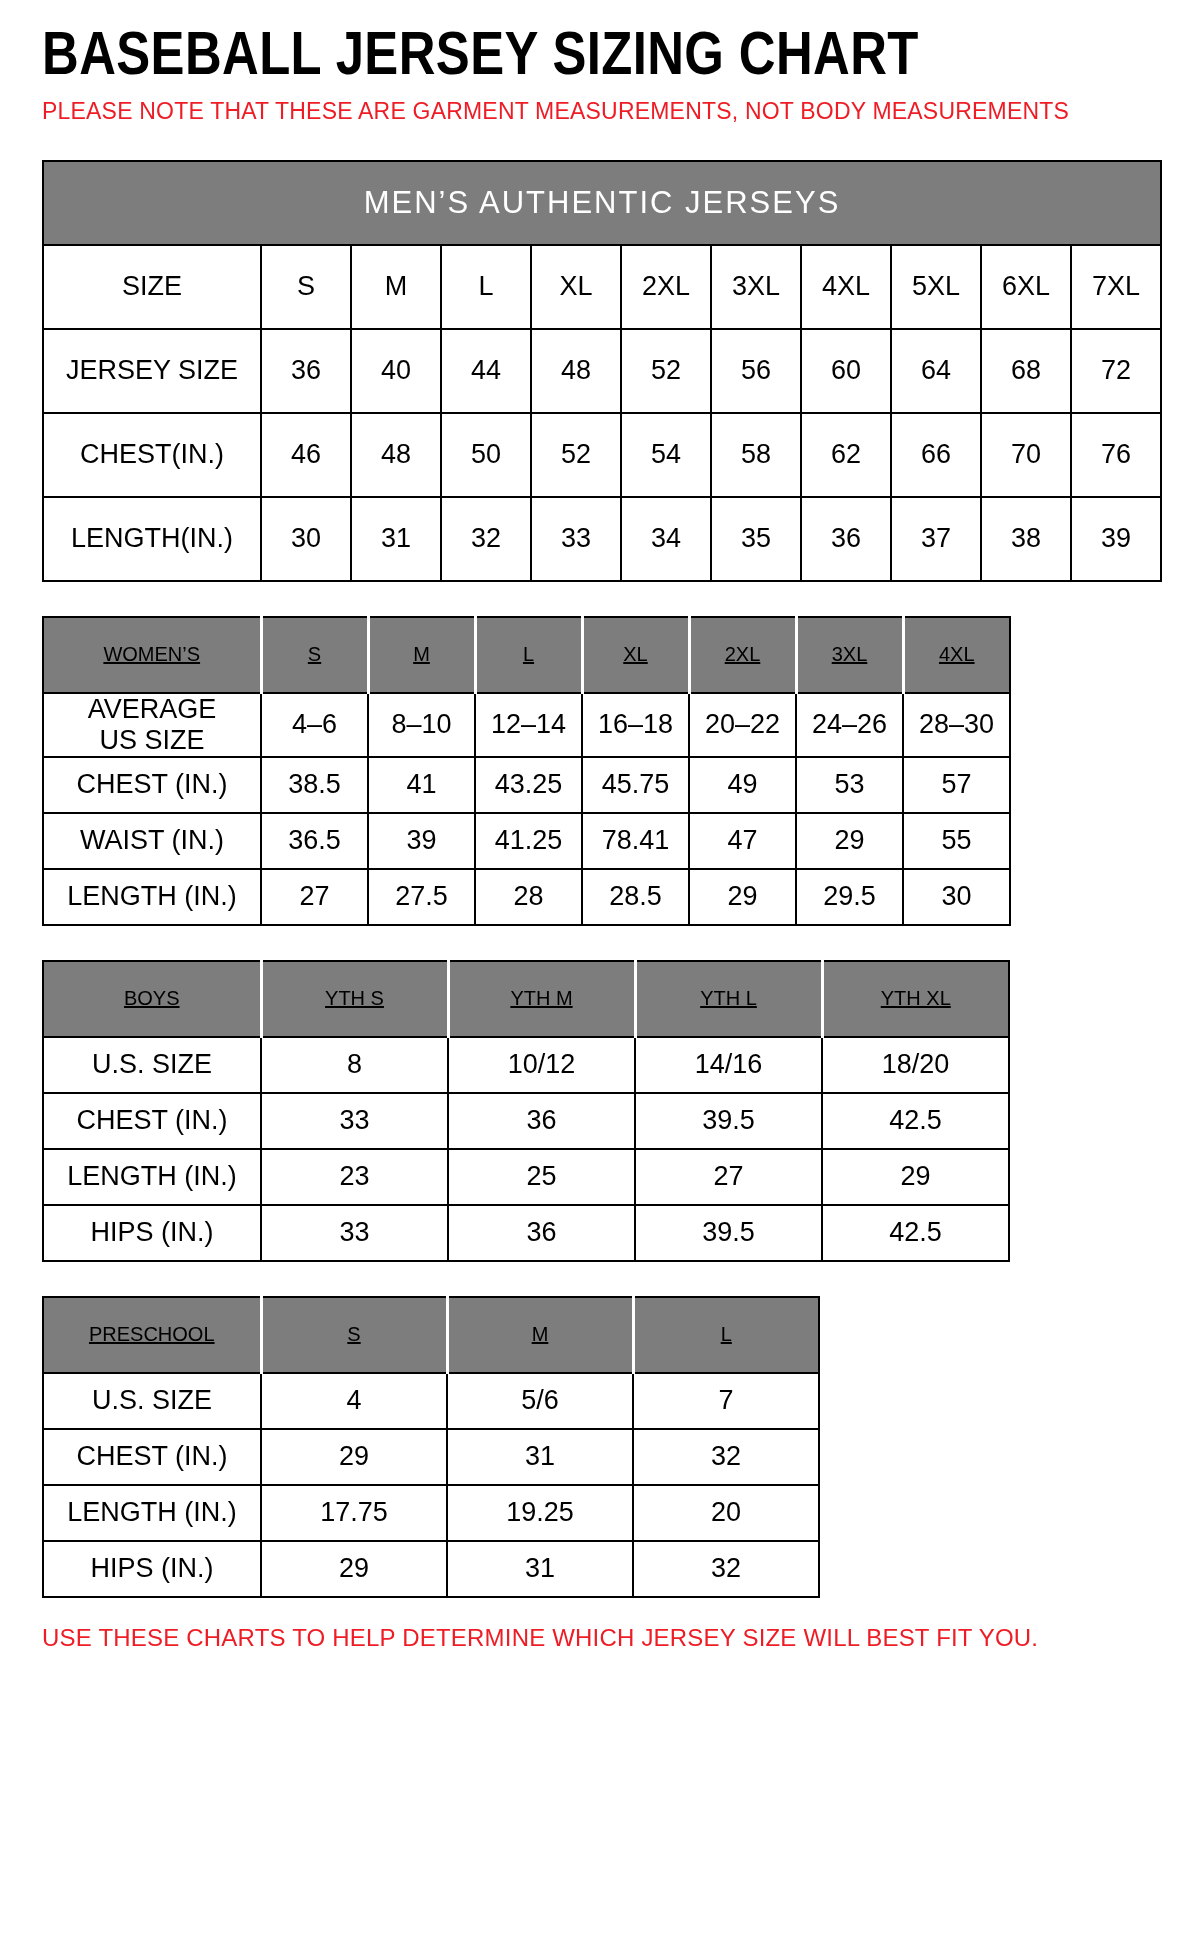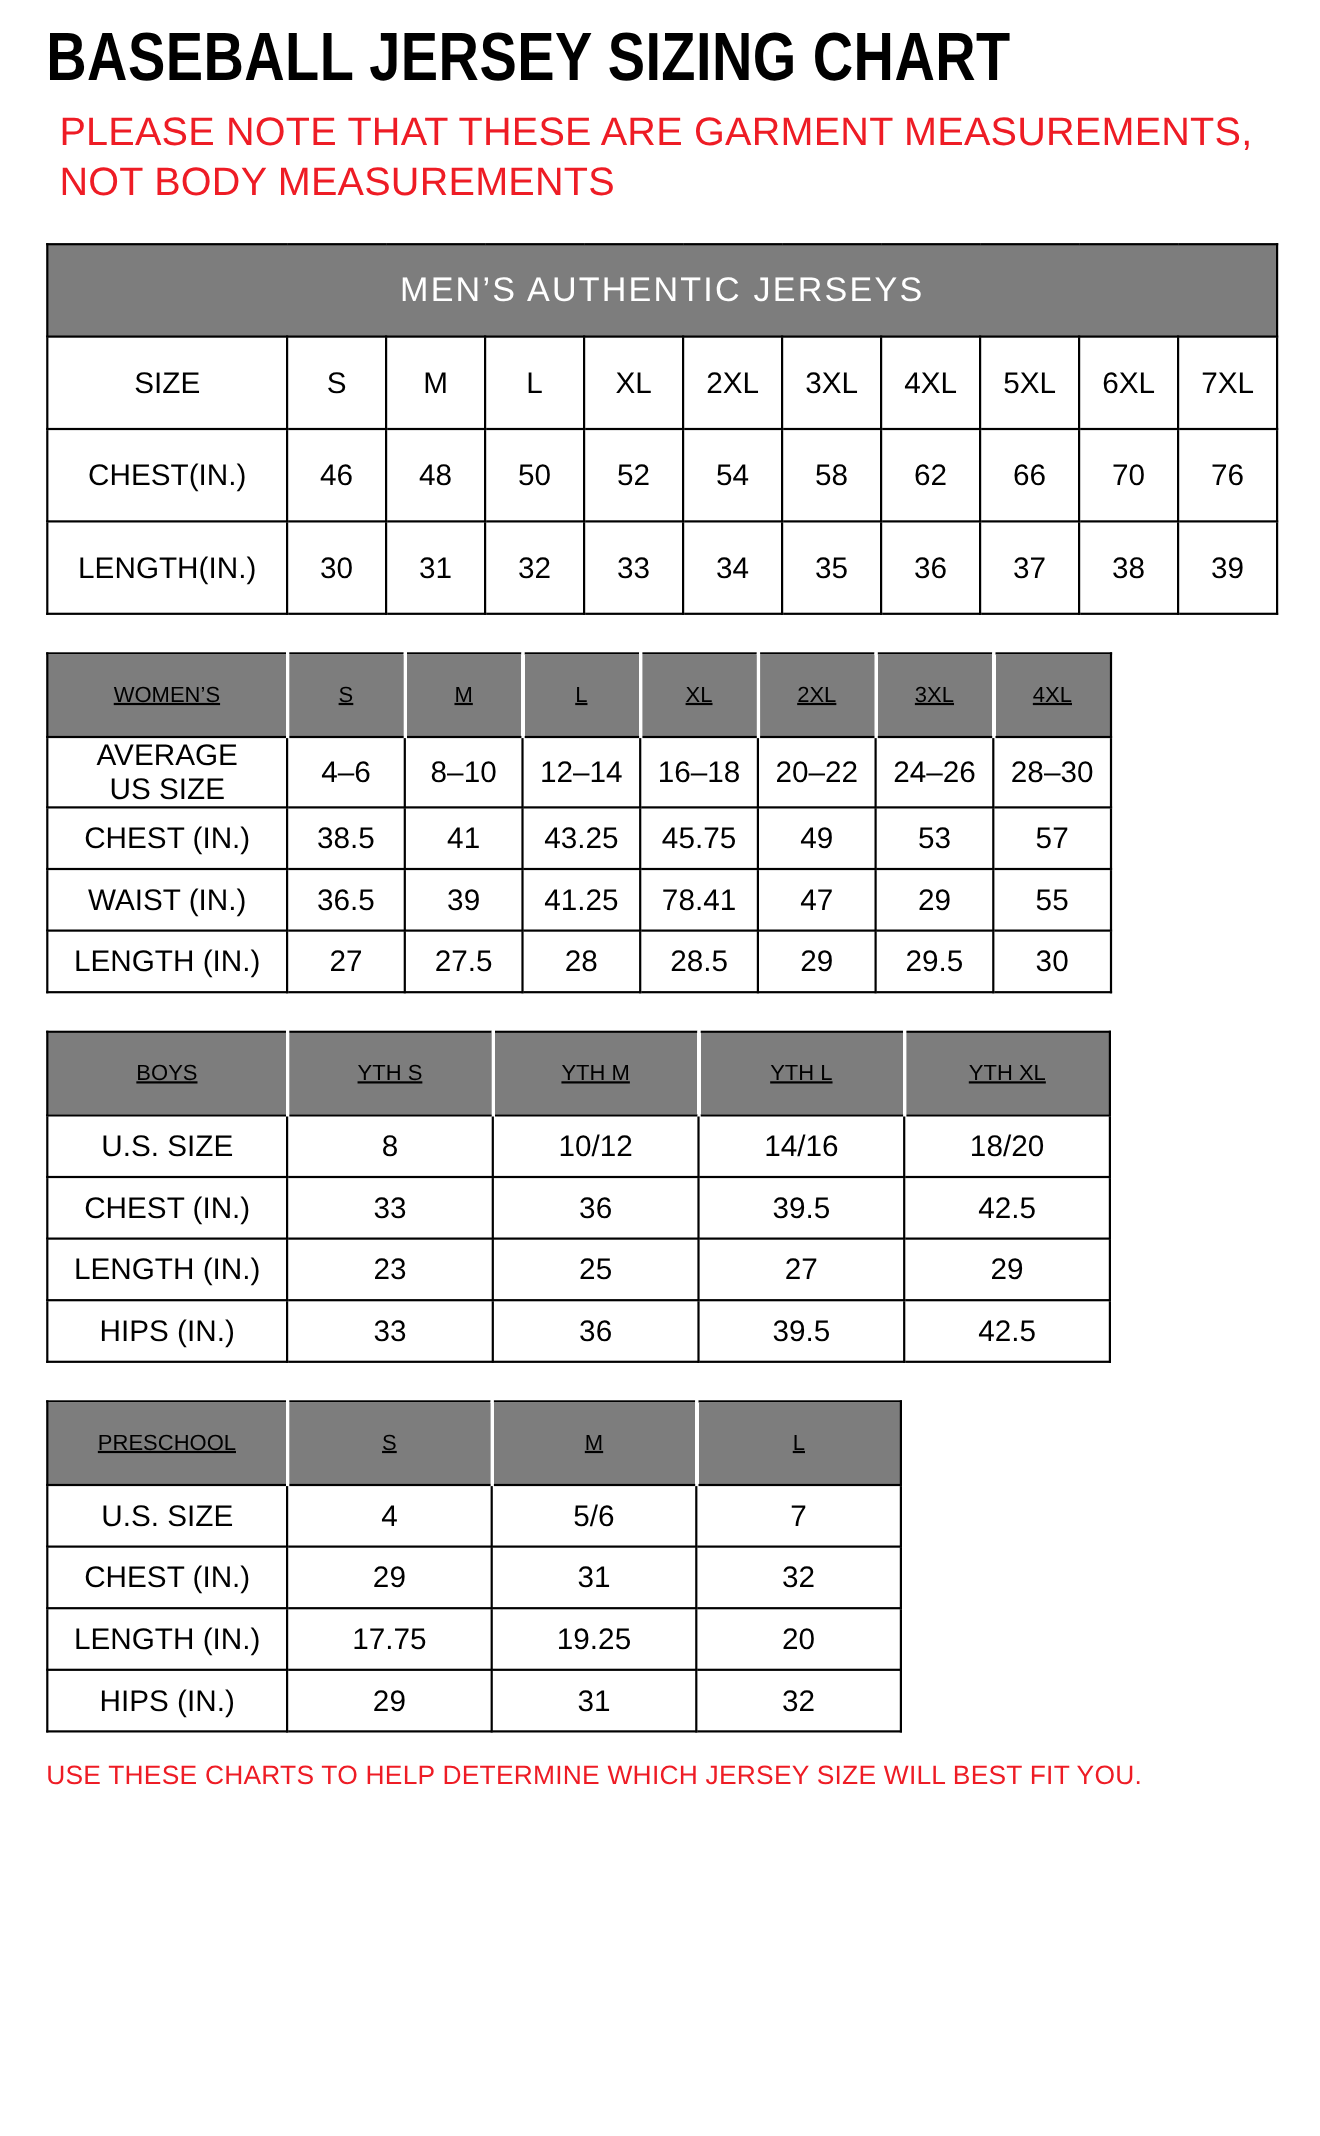--- a/index.html
+++ b/index.html
@@ -20,26 +20,25 @@
     font-weight: 700;
     line-height: 1.05;
     white-space: nowrap;
     transform: scaleX(0.82);
     transform-origin: 0 50%;
     letter-spacing: 0.5px;
   }
 
   .note {
     color: var(--red, #ee1c25);
-    font-size: 36px;
+    font-size: 23px;
     line-height: 1.25;
     max-width: 1100px;
     margin-top: 12px;
     letter-spacing: 0.2px;
-    margin-left: 12px;
   }
 
   table {
     border-collapse: collapse;
     table-layout: fixed;
     margin-top: 34px;
   }
   th, td {
     border: 2px solid #000;
     text-align: center;
@@ -107,20 +106,33 @@
           <td>S</td>
           <td>M</td>
           <td>L</td>
           <td>XL</td>
           <td>2XL</td>
           <td>3XL</td>
           <td>4XL</td>
           <td>5XL</td>
           <td>6XL</td>
           <td>7XL</td>
+        </tr>
+        <tr>
+          <th class="label-col">JERSEY SIZE</th>
+          <td>36</td>
+          <td>40</td>
+          <td>44</td>
+          <td>48</td>
+          <td>52</td>
+          <td>56</td>
+          <td>60</td>
+          <td>64</td>
+          <td>68</td>
+          <td>72</td>
         </tr>
         <tr>
           <th class="label-col">CHEST(IN.)</th>
           <td>46</td>
           <td>48</td>
           <td>50</td>
           <td>52</td>
           <td>54</td>
           <td>58</td>
           <td>62</td>

